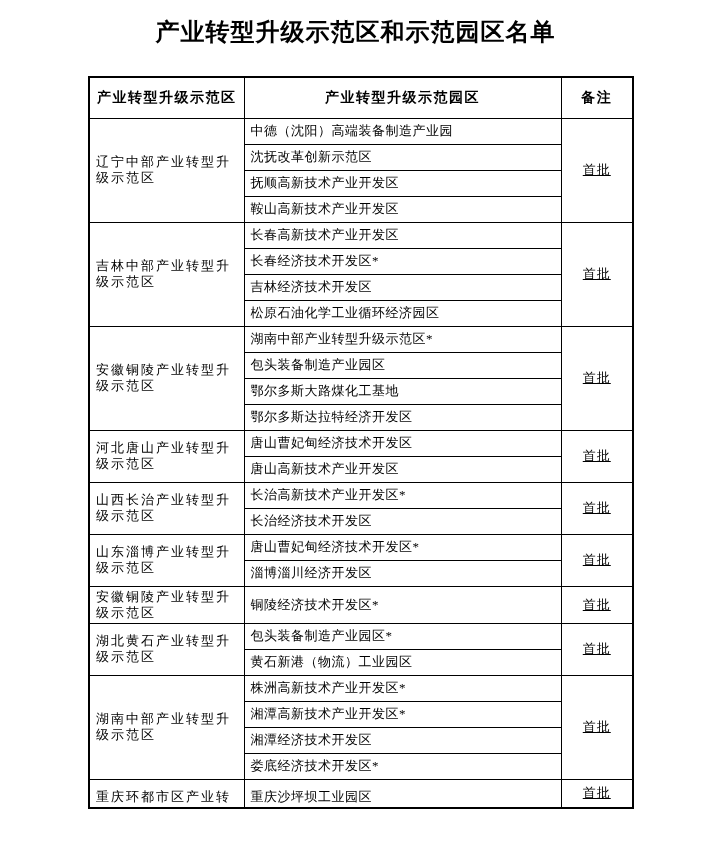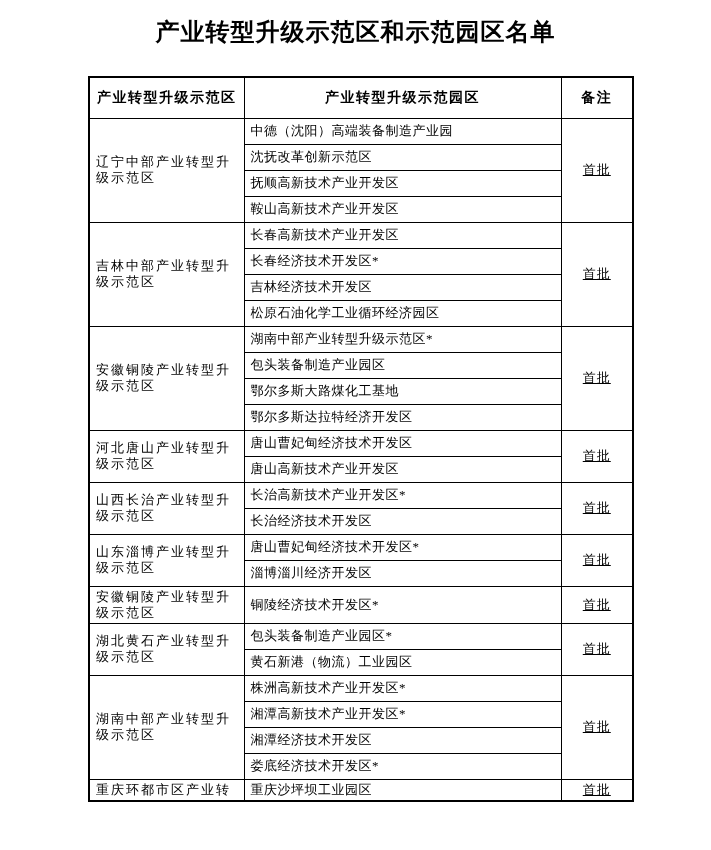--- a/index.html
+++ b/index.html
@@ -57,21 +57,21 @@
     white-space: nowrap;
     overflow: hidden;
   }
   .remark-cell {
     text-align: center;
     letter-spacing: 1px;
     padding: 0 8px;
     text-decoration: underline;
   }
   tr.group-start td { border-top: 1.5px solid #000; }
-  tr.compact .park-cell, tr.compact .zone-cell { height: 20px; line-height: 20px; padding-top: 0; padding-bottom: 0; }
+  tr.compact .park-cell, tr.compact .zone-cell { height: 20px; line-height: 20px; padding-top: 7px; padding-bottom: 0; }
 </style>
 </head>
 <body>
 
 <div class="page">
   <h1 class="title">产业转型升级示范区和示范园区名单</h1>
 
   <table class="doc-table">
     <colgroup>
       <col class="c1">

